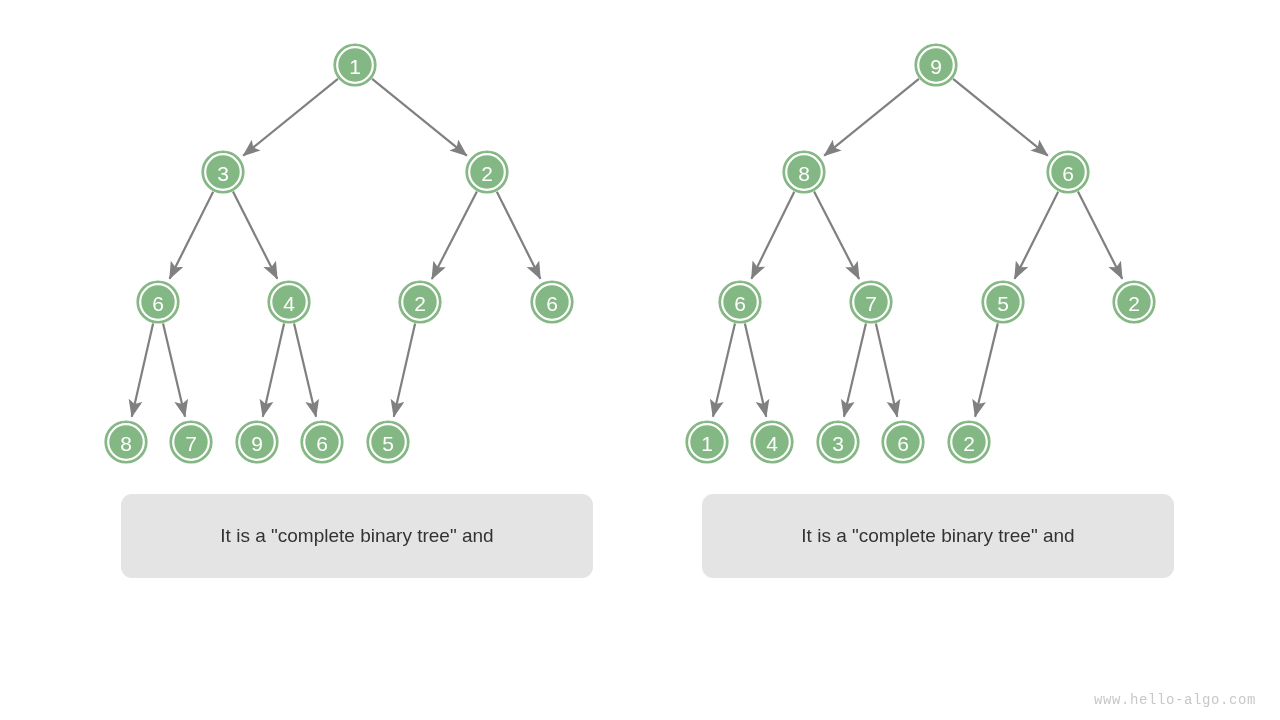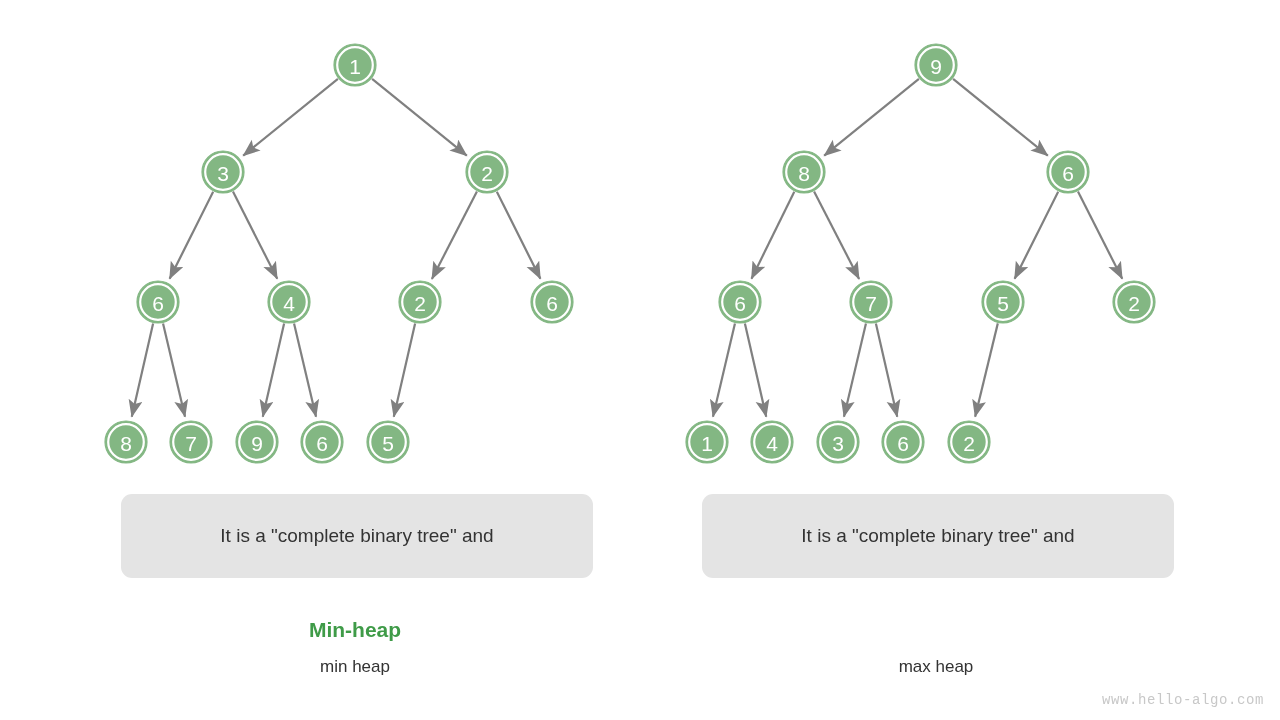--- a/index.html
+++ b/index.html
@@ -77,21 +77,21 @@
   }
   .panel-subtitle {
     position: absolute;
     text-align: center;
     color: #333333;
     font-size: 17px;
     font-family: "Liberation Sans", sans-serif;
   }
   .watermark {
     position: absolute;
-    right: 16px;
+    right: 24px;
     bottom: 12px;
     color: #c8c8c8;
     font-size: 14px;
     letter-spacing: 0.6px;
     font-family: "Liberation Mono", monospace;
   }
 </style>
 </head>
 <body>
 
@@ -252,20 +252,17 @@
   </svg>
 
   <div class="caption-box" id="caption-min" style="left: 121px; top: 494px; width: 472px; height: 84px;">
     <div class="caption-line">It is a "complete binary tree" and</div>
   </div>
 
   <div class="caption-box" id="caption-max" style="left: 702px; top: 494px; width: 472px; height: 84px;">
     <div class="caption-line">It is a "complete binary tree" and</div>
   </div>
 
-  <div class="panel-title" id="title-min" style="left: 205px; top: 618px; width: 300px;">Min-heap</div>
-  <div class="panel-subtitle" id="subtitle-min" style="left: 205px; top: 657px; width: 300px;">min heap</div>
-
-  <div class="panel-subtitle" id="subtitle-max" style="left: 786px; top: 657px; width: 300px;">max heap</div>
+
 
   <div class="watermark">www.hello-algo.com</div>
 
 </div>
 
 </body></html>

